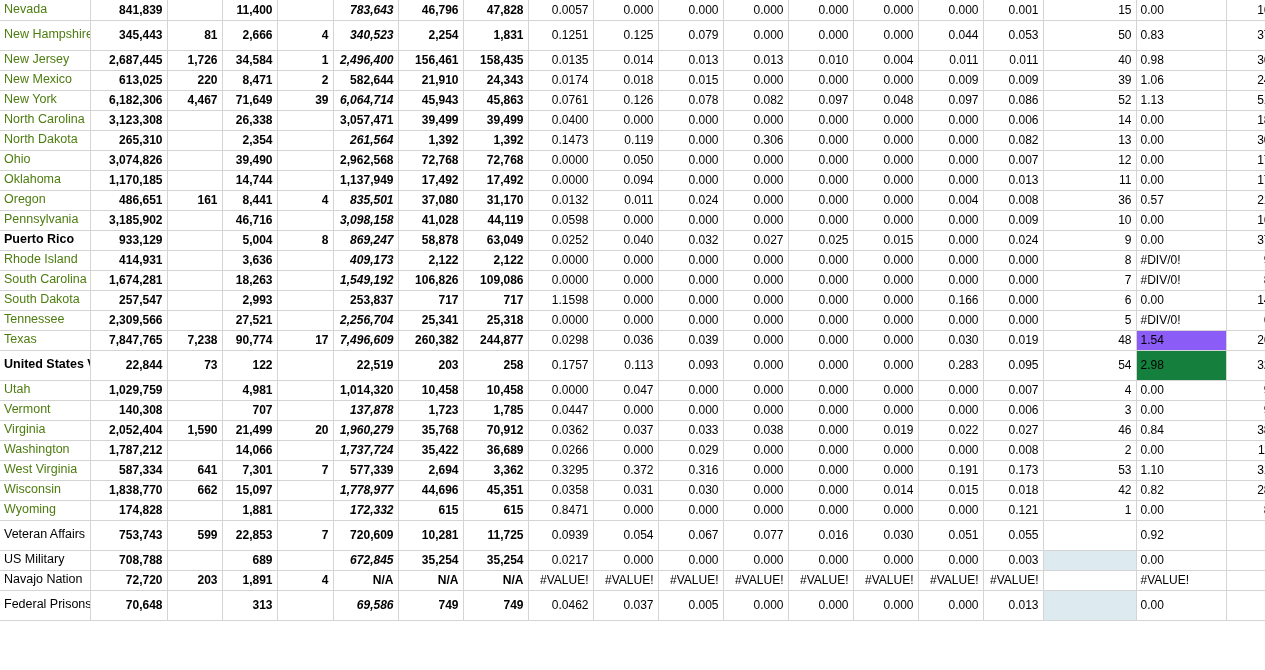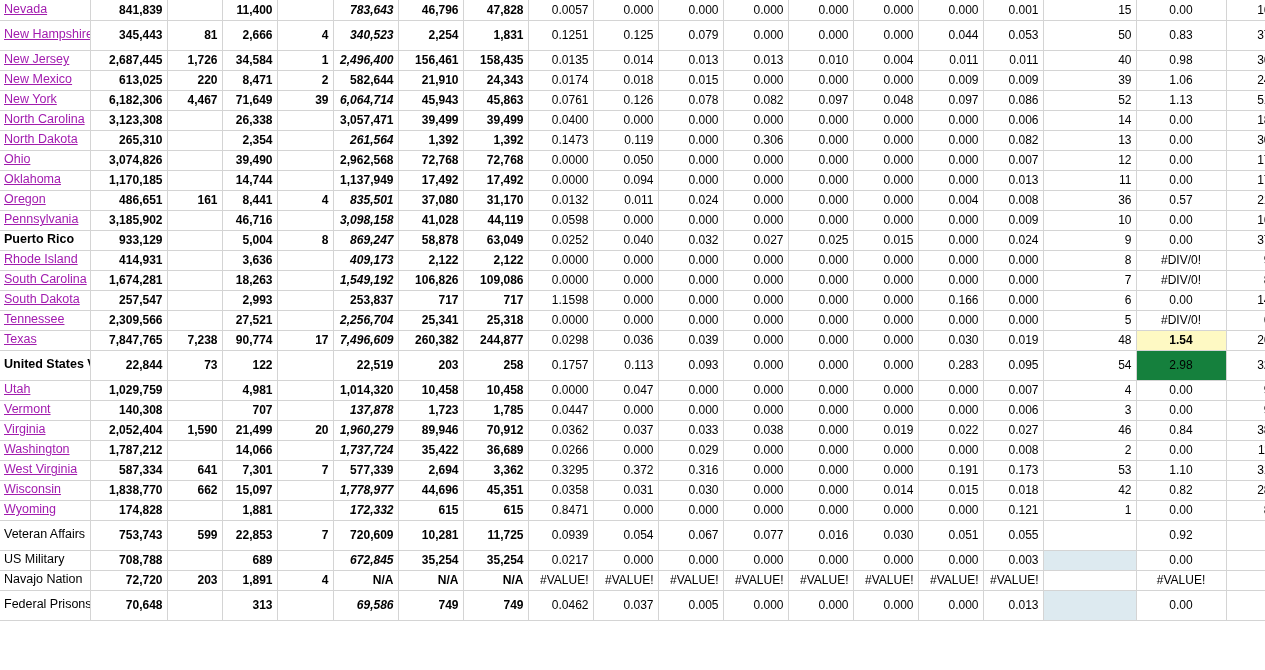--- a/index.html
+++ b/index.html
@@ -60,57 +60,56 @@
 
   
   td.name {
     text-align: left;
     white-space: normal;
     line-height: 1.22;
     font-size: 12.5px;
   }
   td.name .lbl { display: inline; }
   td.name.link .lbl {
-    text-decoration: underline;
-    color: #a21caf;
+    color: #4d7c0f;
     cursor: pointer;
   }
   td.name.bold .lbl { font-weight: bold; }
   td.name.plain .lbl { text-decoration: none; }
 
   td.num {
     text-align: right;
     font-weight: bold;
   }
   td.num.ital { font-style: italic; margin-top: 16px; }
   td.dec {
     text-align: right;
     font-weight: normal;
   }
   td.rank {
     text-align: right;
     font-weight: normal;
   }
   td.ratio {
-    text-align: center;
+    text-align: left;
     font-weight: normal;
   }
   td.last {
     text-align: right;
     font-weight: normal;
   }
   td.blank { }
 
   
   td.thickright {
     border-right: 5px solid #000000;
   }
 
   
-  td.fill-yellow { background: #fef9c3; font-weight: bold; }
+  td.fill-yellow { background: #8b5cf6; }
   td.fill-pink   { background: #15803d; }
   td.fill-blue   { background: #ddeaf0; }
 </style>
 </head>
 <body>
 
 <div id="sheet">
   <table class="grid">
     <colgroup>
       <col class="c-name">
@@ -574,21 +573,21 @@
           <td class="last">9</td>
           <td class="blank"></td>
         </tr>
         <tr>
           <td class="name link"><span class="lbl">Virginia</span></td>
           <td class="num">2,052,404</td>
           <td class="num">1,590</td>
           <td class="num">21,499</td>
           <td class="num">20</td>
           <td class="num ital">1,960,279</td>
-          <td class="num">89,946</td>
+          <td class="num">35,768</td>
           <td class="num">70,912</td>
           <td class="dec">0.0362</td>
           <td class="dec">0.037</td>
           <td class="dec">0.033</td>
           <td class="dec">0.038</td>
           <td class="dec">0.000</td>
           <td class="dec">0.019</td>
           <td class="dec">0.022</td>
           <td class="dec thickright">0.027</td>
           <td class="rank">46</td>

